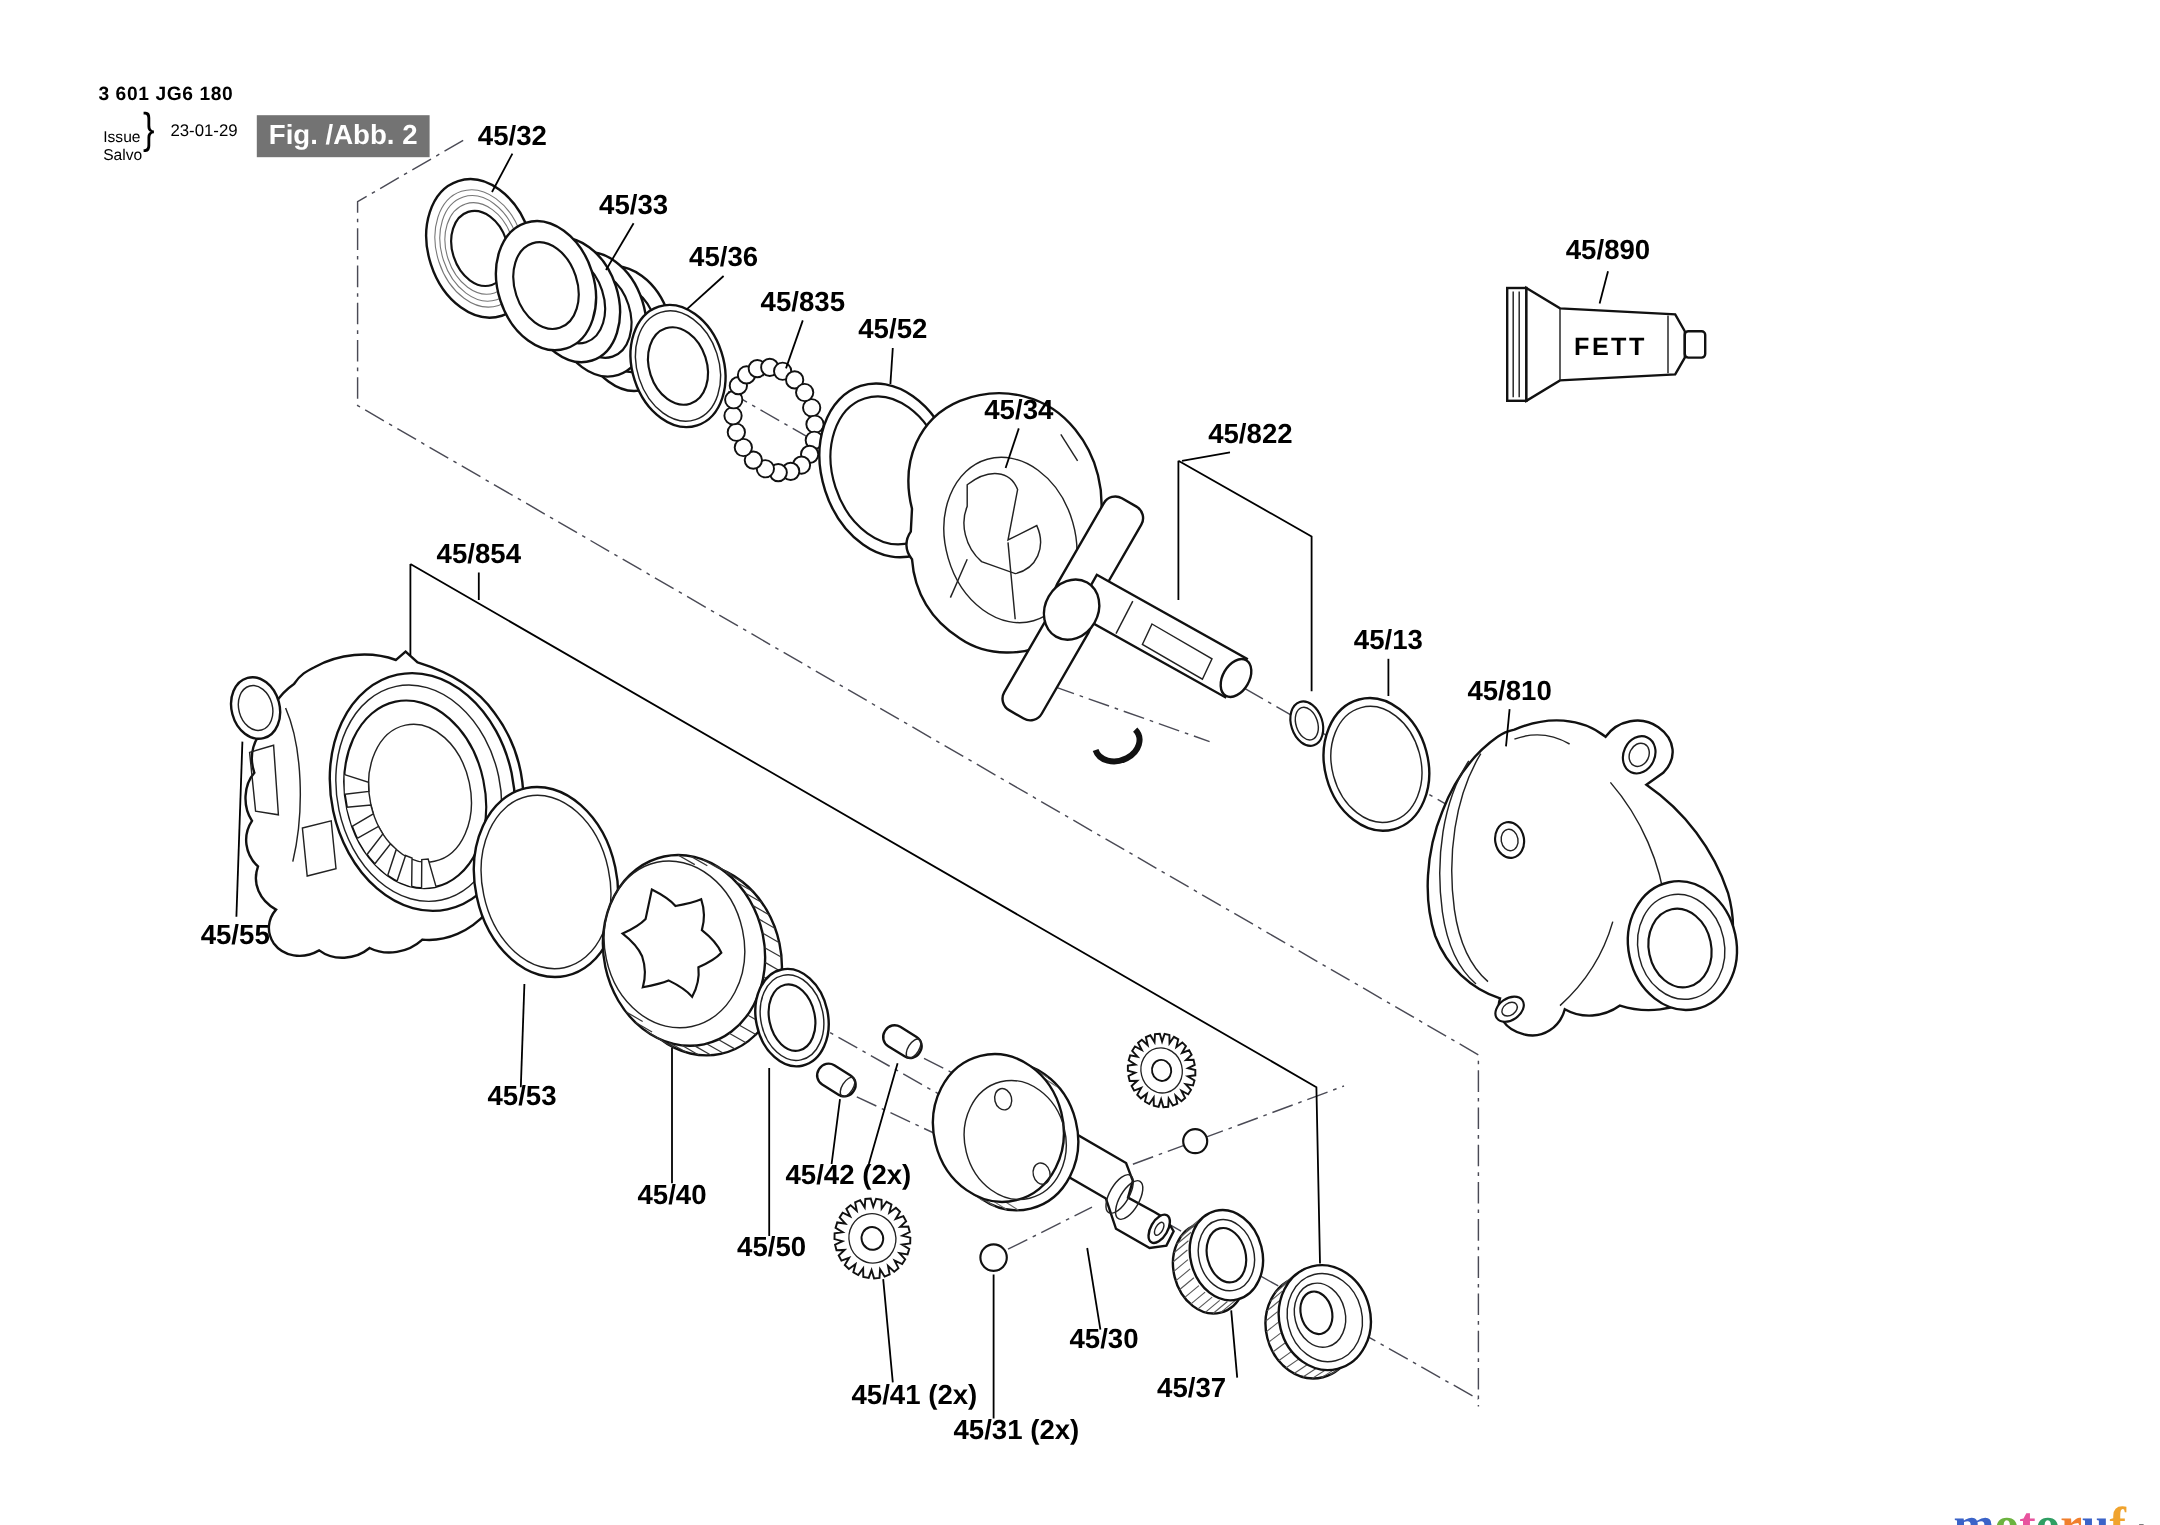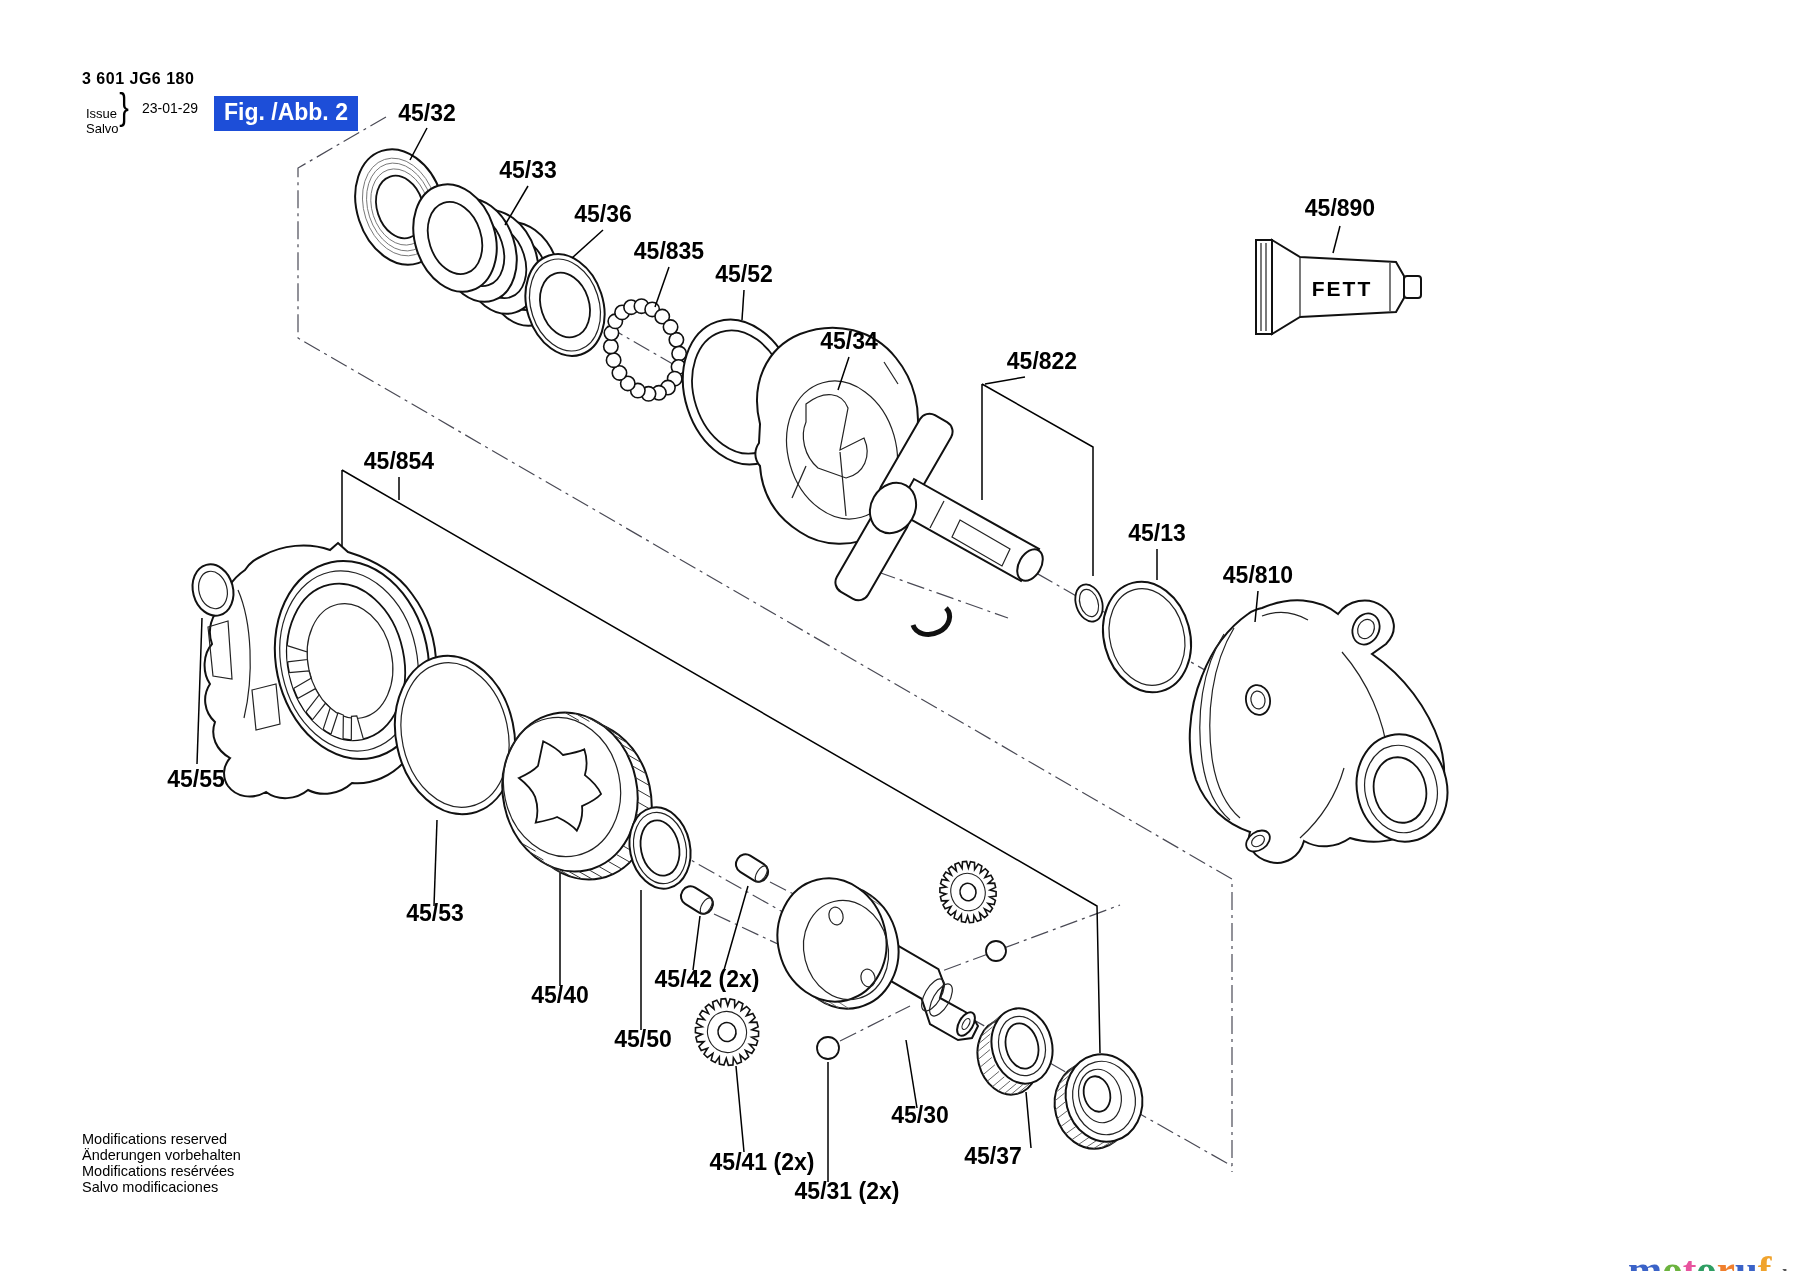--- a/index.html
+++ b/index.html
@@ -11,21 +11,21 @@
   .part{fill:#ffffff;stroke:#111;stroke-width:2;}
   .thin{fill:none;stroke:#222;stroke-width:1.2;}
   .ring{fill:#ffffff;stroke:#111;stroke-width:1.8;}
   .leader{fill:none;stroke:#000;stroke-width:1.5;}
   .axis{fill:none;stroke:#4a4a55;stroke-width:1.2;stroke-dasharray:18 5 3 5;}
   .hatch{stroke:#777;stroke-width:0.9;}
   #pn{position:absolute;left:82px;top:70px;font-size:16px;font-weight:bold;letter-spacing:0.5px;text-align:right;}
   #issueblock{position:absolute;left:86px;top:92px;font-size:13px;line-height:15px;margin-top:14px;}
   #brace{position:absolute;left:118px;top:86px;font-size:36px;font-weight:100;transform:scaleX(.8);}
   #date{position:absolute;left:142px;top:100px;font-size:14px;}
-  #figbox{position:absolute;left:214px;top:96px;background:#1d4ed8;color:#fff;
+  #figbox{position:absolute;left:214px;top:96px;background:#737373;color:#fff;
           font-size:23px;font-weight:bold;padding:3px 10px 5px 10px;}
   #footer{position:absolute;left:82px;top:1131px;font-size:14.5px;line-height:16px;}
   #logo{position:absolute;left:1628px;top:1218px;font-family:"Liberation Serif",serif;
         font-weight:bold;font-size:41px;white-space:nowrap;margin-top:28px;}
   #logo .suffix{font-size:20px;color:#555;font-weight:bold;}
 </style>
 </head>
 <body>
 
 <div id="stage">
@@ -407,23 +407,17 @@
 
   <div id="pn">3 601 JG6 180</div>
   <div id="issueblock">
     <div>Issue</div>
     <div>Salvo</div>
   </div>
   <div id="brace">}</div>
   <div id="date">23-01-29</div>
   <div id="figbox">Fig. /Abb. 2</div>
 
-  <div id="footer">
-    <div>Modifications reserved</div>
-    <div>Änderungen vorbehalten</div>
-    <div>Modifications resérvées</div>
-    <div>Salvo modificaciones</div>
-  </div>
 
   <div id="logo">
     <span id="logo-word"><span style="color: rgb(59, 99, 200);">m</span><span style="color: rgb(108, 179, 63);">o</span><span style="color: rgb(232, 83, 158);">t</span><span style="color: rgb(47, 158, 99);">o</span><span style="color: rgb(240, 127, 45);">r</span><span style="color: rgb(59, 99, 200);">u</span><span style="color: rgb(240, 163, 45);">f</span></span><span class="suffix">.de</span>
   </div>
 </div>
 
 </body></html>

